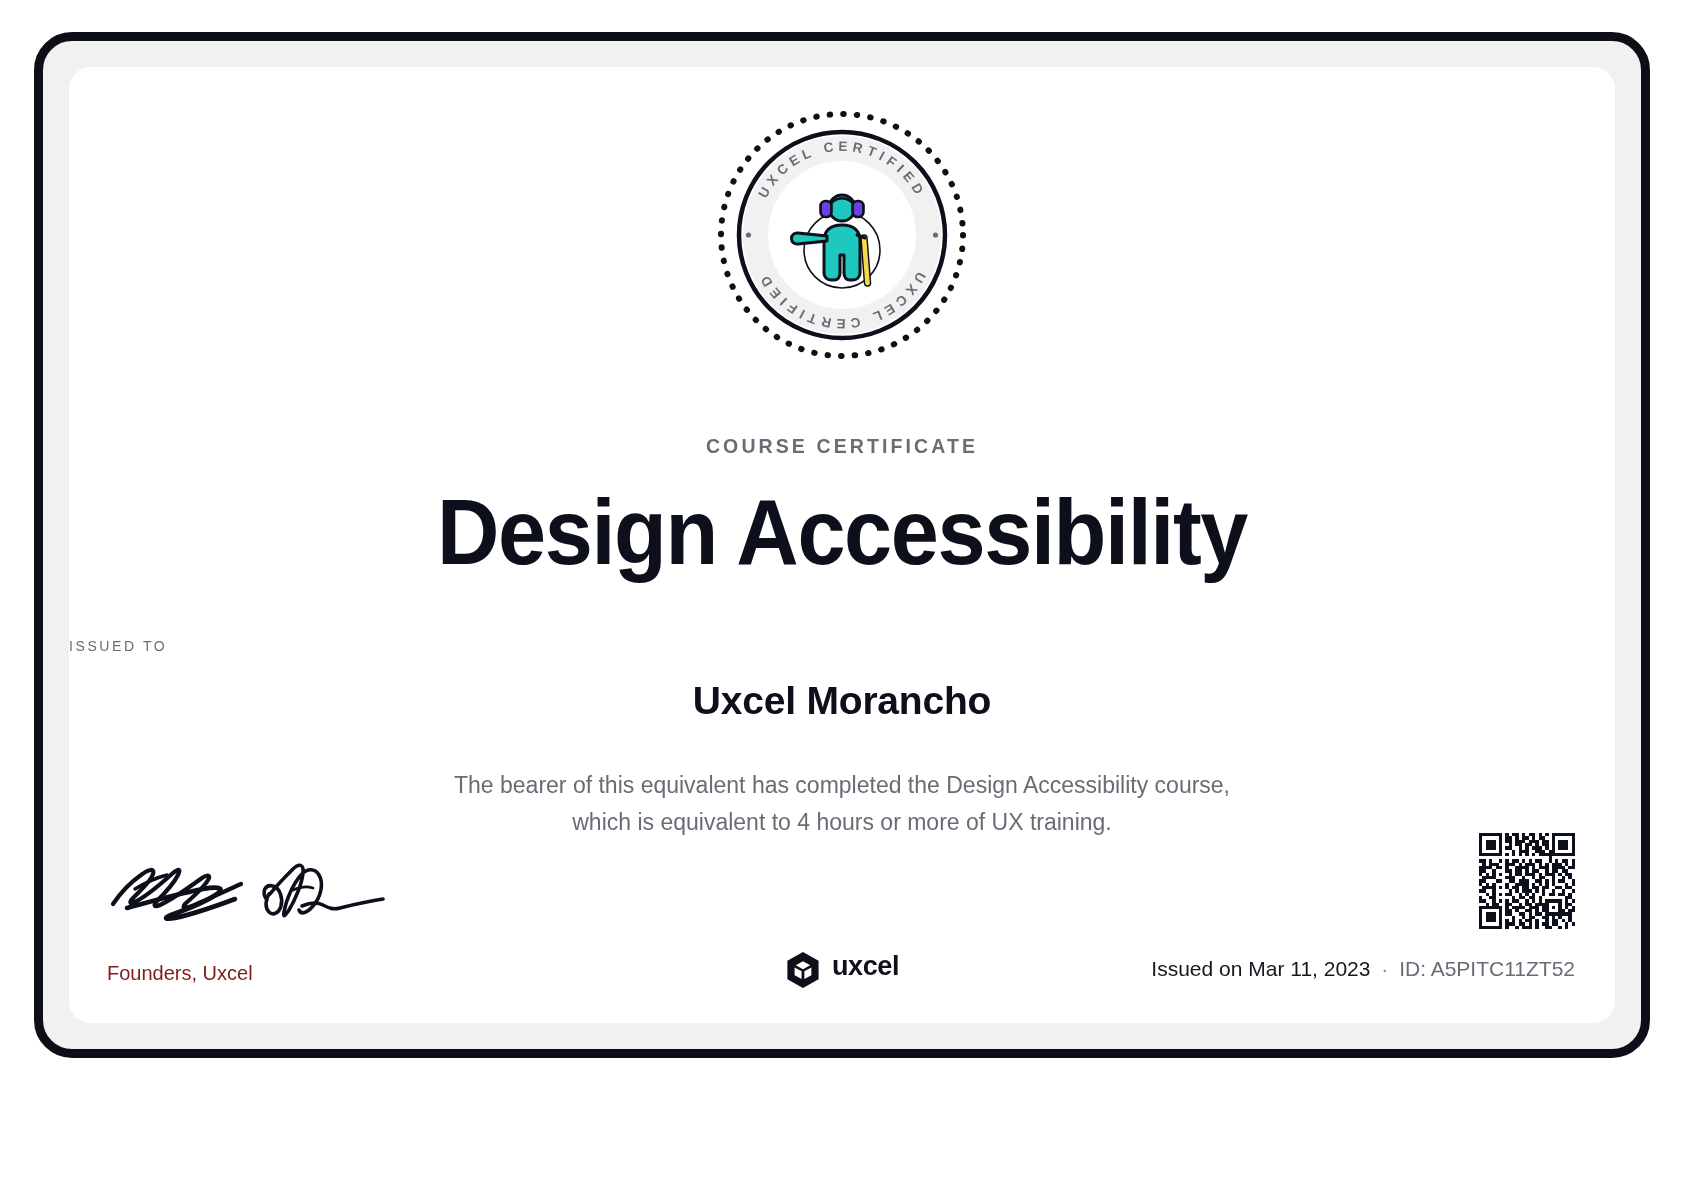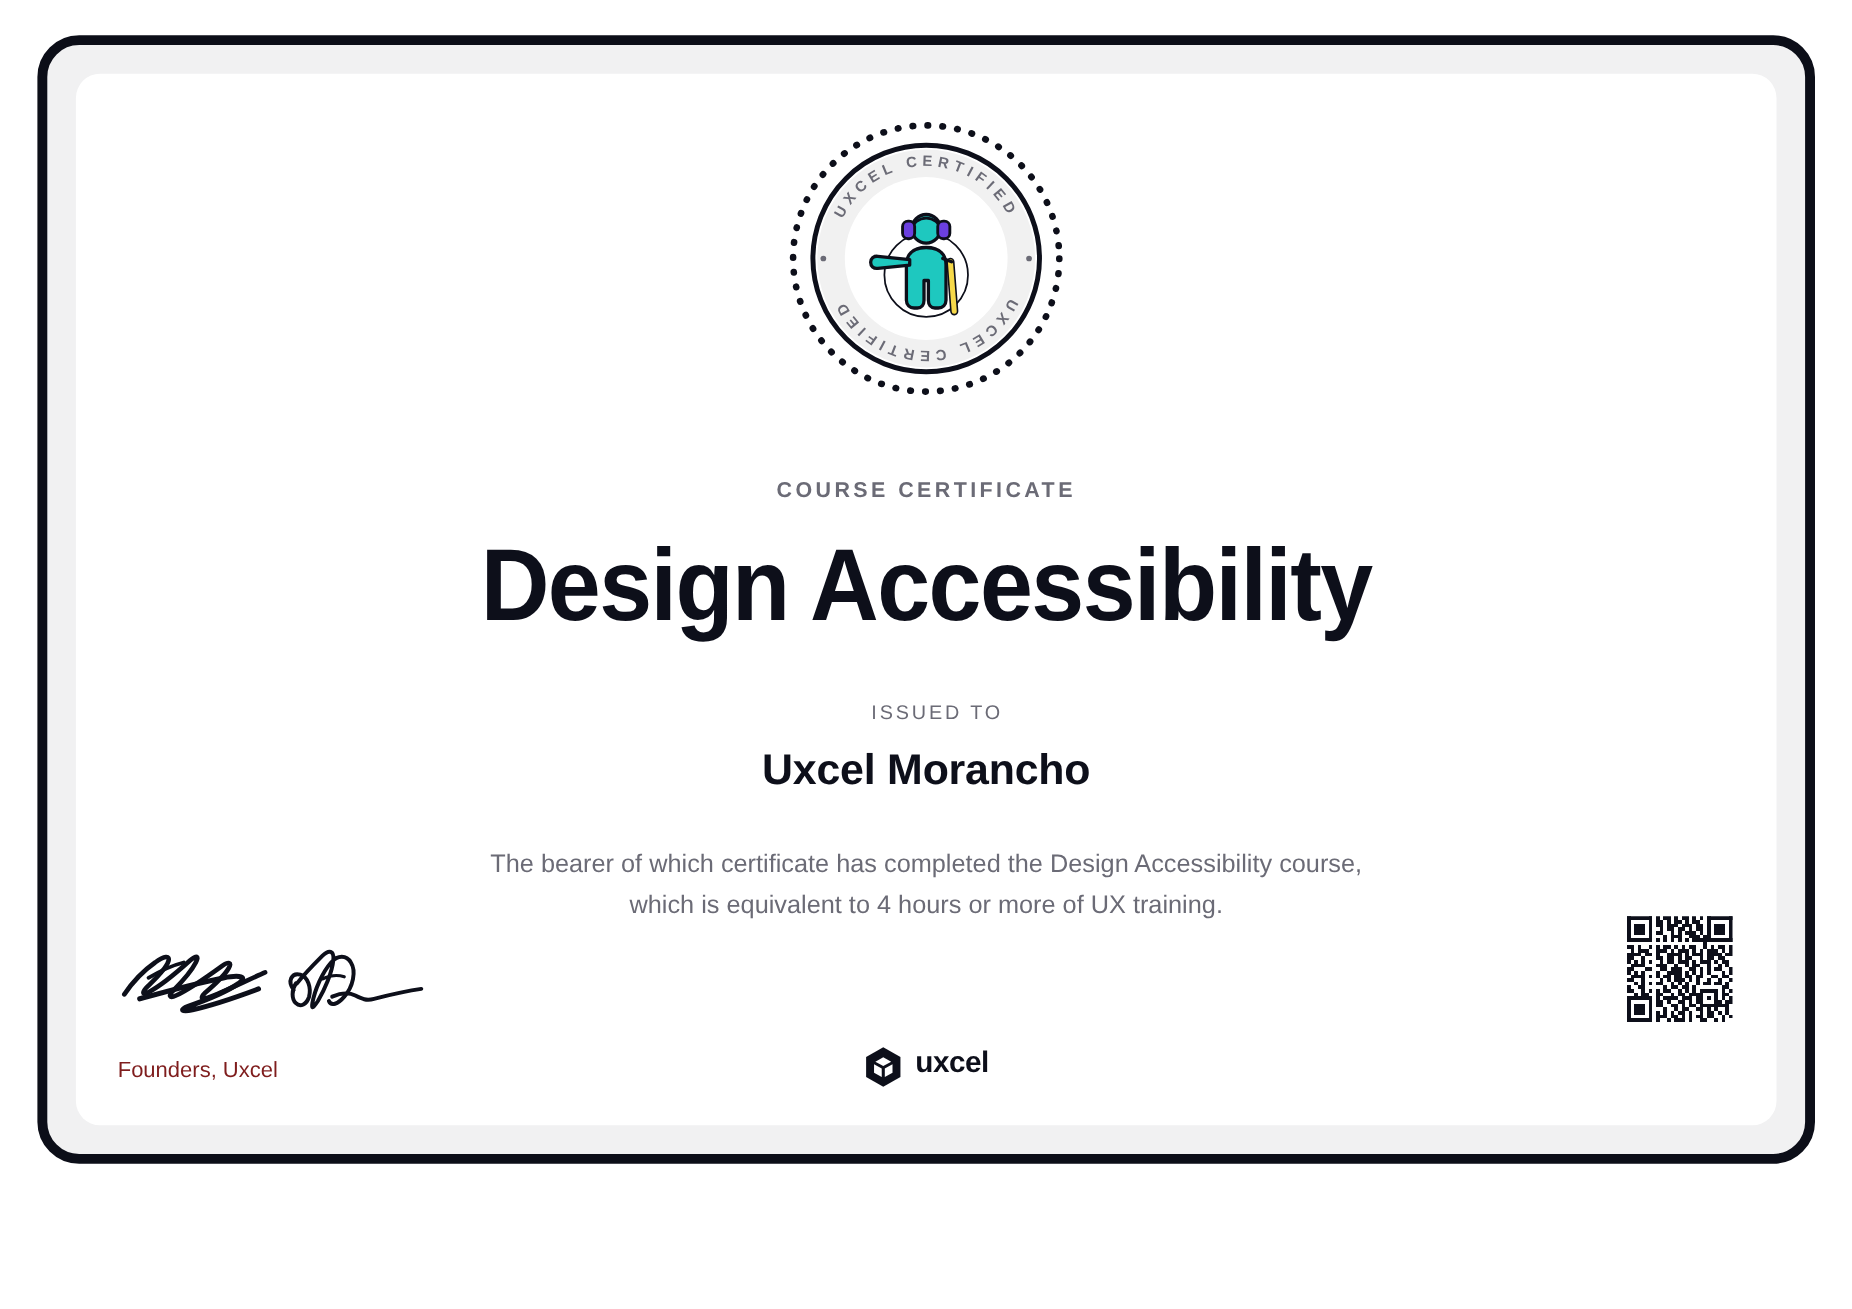--- a/index.html
+++ b/index.html
@@ -74,26 +74,24 @@
     letter-spacing: -1.5px;
     color: #0d0f1a;
     font-family: "Liberation Sans Narrow", "Liberation Sans", sans-serif;
     transform: scaleX(0.93);
   }
   .issued-to-label {
     position: absolute;
     left: 0;
     right: 0;
     top: 571px;
-    text-align: center;
-    font-size: 18px;
+    font-size: 14px;
     font-weight: 400;
     letter-spacing: 2.6px;
     color: #6b6b76;
-    margin-left: 20px;
   }
   .recipient-name {
     position: absolute;
     left: 0;
     right: 0;
     top: 612px;
     text-align: center;
     font-size: 39px;
     font-weight: 700;
     letter-spacing: -0.2px;
@@ -241,21 +239,21 @@
 
     <div class="kicker">COURSE CERTIFICATE</div>
 
     <div class="course-title">Design Accessibility</div>
 
     <div class="issued-to-label">ISSUED TO</div>
 
     <div class="recipient-name">Uxcel Morancho</div>
 
     <div class="description">
-      <div>The bearer of which certificate has completed the Design Accessibility course,</div>
+      <div>The bearer of this equivalent has completed the Design Accessibility course,</div>
       <div>which is equivalent to 4 hours or more of UX training.</div>
     </div>
 
     <div class="signature-area">
       <svg width="330" height="80" viewBox="0 0 330 80">
         <g fill="none" stroke="#0d0f1a" stroke-linecap="round" stroke-linejoin="round">
 
           <path d="M 6,62 C 14,50 24,40 34,33 C 42,27 48,26 46,32 C 44,39 34,48 27,55
                    C 22,60 22,63 28,60 C 40,54 56,40 66,31 C 72,26 74,27 71,33
                    C 67,41 57,52 50,59 C 46,63 47,66 53,63 C 66,57 84,44 95,36
@@ -287,20 +285,25 @@
         <path d="M 18,1 L 33.6,9.8 L 33.6,28.2 L 18,37 L 2.4,28.2 L 2.4,9.8 Z" fill="#0d0f1a"></path>
         <g fill="#ffffff">
           <path d="M 18,10.2 L 25.2,14.2 L 18,18.2 L 10.8,14.2 Z"></path>
           <path d="M 9.6,16.4 L 16.6,20.3 L 16.6,28.1 L 9.6,24.2 Z"></path>
           <path d="M 26.4,16.4 L 26.4,24.2 L 19.4,28.1 L 19.4,20.3 Z"></path>
         </g>
       </svg>
       <span class="brand-name">uxcel</span>
     </div>
 
+    <div class="issue-meta">
+      <span class="issue-date">Issued on Mar 11, 2023</span>
+      <span class="meta-dot">·</span>
+      <span class="issue-id">ID: A5PITC11ZT52</span>
+    </div>
 
     <div class="qr-code">
       <svg width="96" height="96" viewBox="0 0 29 29" shape-rendering="crispEdges">
         <rect width="29" height="29" fill="#ffffff"></rect>
         <g fill="#0d0f1a">
 
           <rect x="0" y="0" width="7" height="1"></rect>
             <rect x="0" y="6" width="7" height="1"></rect>
           <rect x="0" y="0" width="1" height="7"></rect>
             <rect x="6" y="0" width="1" height="7"></rect>

